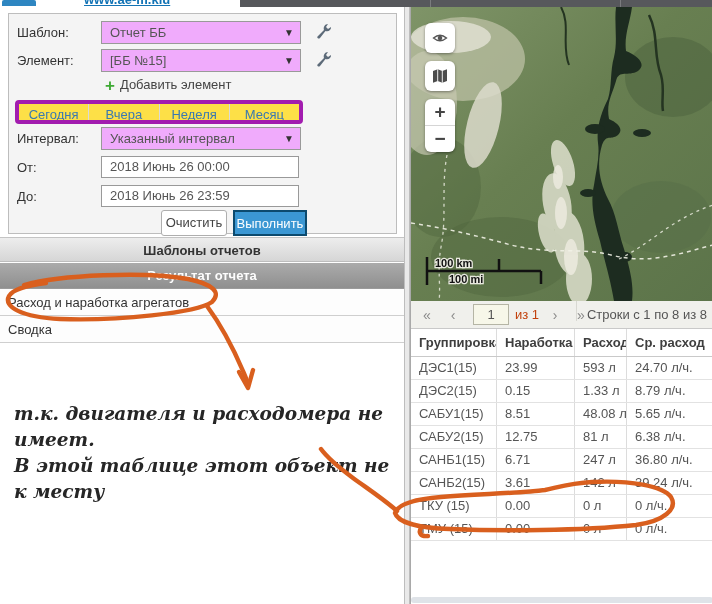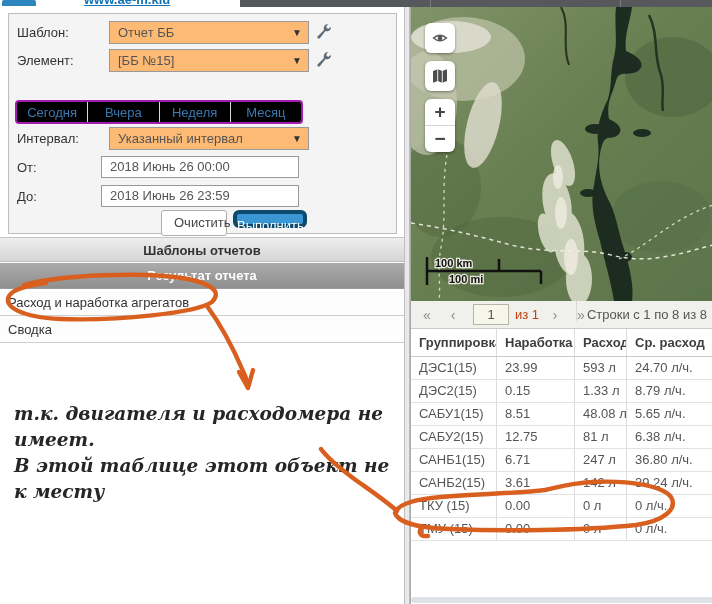--- a/index.html
+++ b/index.html
@@ -15,36 +15,36 @@
   .topstrip .sep{position:absolute;top:0;width:1px;height:7px;background:#7a7b7e;}
 
   
   .left-panel{position:absolute;left:0;top:7px;width:404px;height:597px;background:#fff;}
   .splitter{position:absolute;left:404px;top:7px;width:6px;height:597px;background:#e9e9e9;
             border-left:1px solid #bdbdbd;border-right:1px solid #bdbdbd;box-sizing:border-box;}
 
   .form-box{position:absolute;left:8px;top:6px;width:389px;height:221px;background:#f4f4f4;
             border:1px solid #bdbdbd;box-sizing:border-box;}
   .flabel{position:absolute;left:8px;color:#333;}
-  .combo{position:absolute;left:92px;width:200px;height:23px;background:#fdba74;border:1px solid #999;
-         box-sizing:border-box;line-height:21px;padding-left:8px;color:#555;margin-left:8px;}
+  .combo{position:absolute;left:92px;width:200px;height:23px;background:#f0abfc;border:1px solid #999;
+         box-sizing:border-box;line-height:21px;padding-left:8px;color:#555;}
   .combo .arr{position:absolute;right:6px;top:0;line-height:21px;color:#333;font-size:10px;}
   .txtinput{position:absolute;left:92px;width:198px;height:22px;background:#fff;border:1px solid #999;
             box-sizing:border-box;line-height:20px;padding-left:8px;color:#555;}
   .wrench{position:absolute;left:306px;width:18px;height:18px;}
   .addlink{position:absolute;left:96px;top:62px;height:18px;line-height:18px;color:#444;}
   .addlink .plus{color:#3faa35;font-weight:bold;font-size:17px;vertical-align:-2px;margin-right:5px;}
   .daygroup{position:absolute;left:6px;top:86px;width:288px;height:24px;display:flex;
-            border:2px solid #a21caf;border-radius:4px;background:#000000;box-sizing:border-box;overflow:hidden;}
+            border:4px solid #a21caf;border-radius:4px;background:#fde047;box-sizing:border-box;overflow:hidden;}
   .daybtn{flex:1;text-align:center;line-height:22px;color:#3a78b0;border-right:1px solid #d9d9d9;cursor:pointer;}
   .daybtn:last-child{border-right:none;}
   .btn-clear{position:absolute;left:152px;top:196px;width:66px;height:26px;background:#fff;
-             border:1px solid #aeaeae;border-radius:3px;line-height:24px;color:#444;box-sizing:border-box;padding-left:12px;}
-  .btn-run{position:absolute;left:224px;top:196px;width:74px;height:18px;background:#3b97d3;border:4px solid #0c4a6e;
-           border-radius:6px;text-align:center;line-height:24px;color:#fff;box-sizing:border-box;}
+             border:1px solid #aeaeae;border-radius:3px;text-align:center;line-height:24px;color:#444;box-sizing:border-box;}
+  .btn-run{position:absolute;left:224px;top:196px;width:74px;height:26px;background:#3b97d3;border:2px solid #0c4a6e;
+           border-radius:0;text-align:center;line-height:24px;color:#fff;box-sizing:border-box;}
 
   .sec-light{position:absolute;left:0;top:230px;width:404px;height:25px;text-align:center;line-height:25px;
              font-weight:bold;color:#333;background:linear-gradient(#ededed,#d6d6d6);
              border-top:1px solid #c4c4c4;border-bottom:1px solid #bdbdbd;box-sizing:border-box;}
   .sec-dark{position:absolute;left:0;top:256px;width:404px;height:26px;text-align:center;line-height:26px;
             font-weight:bold;color:#fdfdfd;background:linear-gradient(#ababab,#8f8f8f);
             border-bottom:1px solid #9a9a9a;box-sizing:border-box;}
   .ritem{position:absolute;left:0;width:404px;height:27px;line-height:27px;padding-left:8px;
          border-bottom:1px solid #cfcfcf;color:#333;box-sizing:border-box;background:#fdfdfd;}
 
@@ -117,20 +117,23 @@
 
       <div class="flabel" style="top:39px">Элемент:</div>
       <div class="combo" style="top:35px">
         <span>[ББ №15]</span>
         <span class="arr">▼</span>
       </div>
       <svg class="wrench" style="top:36px" viewBox="0 0 18 18">
         <path d="M3 14 L9 8 C8 5 10 2 13 2 L11 5 L13 7 L16 5 C16.3 8 13.5 10 10.5 9 L5 16 C4.3 16.7 3.2 16.7 2.6 16 C2 15.3 2.3 14.6 3 14 Z" fill="#5d6b79"></path>
       </svg>
 
+      <div class="addlink">
+        <span class="plus">+</span><span>Добавить элемент</span>
+      </div>
 
       <div class="daygroup">
         <div class="daybtn">Сегодня</div>
         <div class="daybtn">Вчера</div>
         <div class="daybtn">Неделя</div>
         <div class="daybtn">Месяц</div>
       </div>
 
       <div class="flabel" style="top:117px">Интервал:</div>
       <div class="combo" style="top:113px">

